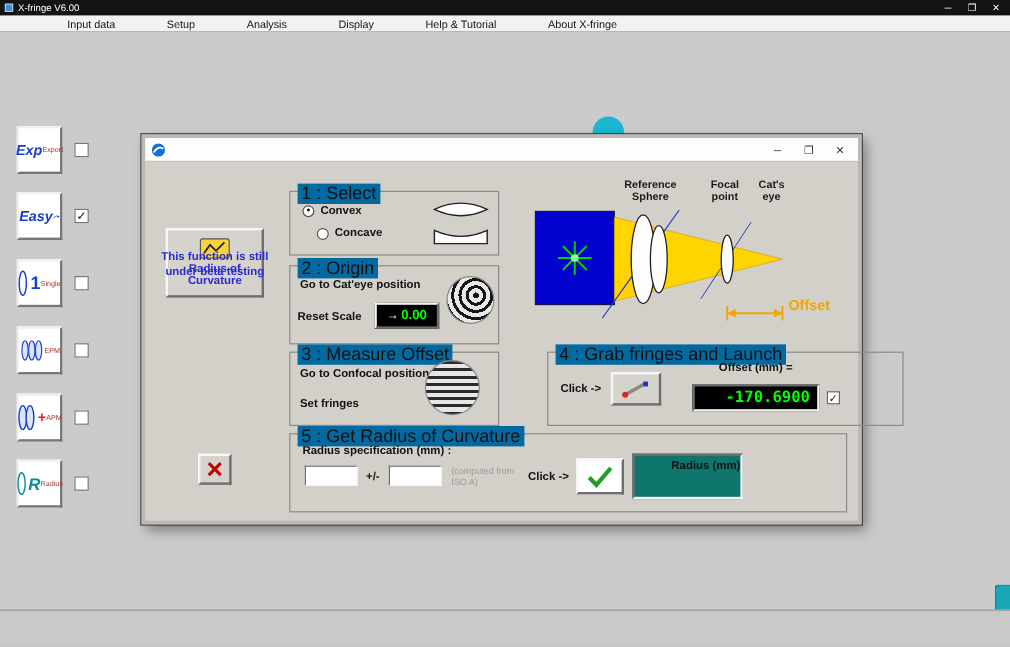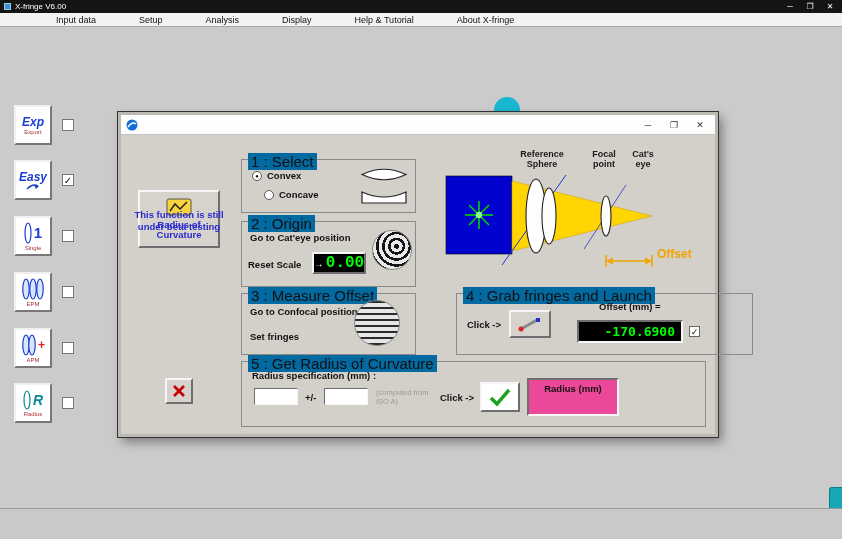--- a/index.html
+++ b/index.html
@@ -24,21 +24,21 @@
   .brand-name { font-size:30px; font-weight:bold; letter-spacing:3px; color:#3b4046; line-height:1; }
   .brand-tag { font-size:6.5px; letter-spacing:1.6px; color:#8d9aa3; margin-top:4px; }
 
   
   .raised { border:2px solid; border-color:#f6f6f6 #6e6e6e #6e6e6e #f6f6f6; background:#d6d3cc; }
   .digital { background:#000; color:#00ff00; font-family:"DejaVu Sans Mono", monospace;
              font-weight:bold; }
 
   
   .side-btn { left:14px; width:38px; height:40px; background:#fff; border:2px solid;
-              border-color:#f0f0f0 #777 #777 #f0f0f0; display:flex; flex-direction:column;
+              border-color:#f0f0f0 #777 #777 #f0f0f0; display:flex; flex-direction:row;
               align-items:center; justify-content:center; line-height:1; cursor:pointer; }
   .sb-main { color:#1a3fd0; font-weight:bold; font-style:italic; font-size:12px; }
   .sb-sub  { color:#a33; font-size:6px; margin-top:1px; font-style:normal; }
   .chk { width:12px; height:12px; background:#fff; border:1px solid #777; font-size:10px;
          line-height:11px; text-align:center; color:#111; cursor:pointer; }
 
   
   .dialog { left:118px; top:112px; width:600px; height:325px; background:#d2d0c9;
             border:3px solid #bcb9b2; box-shadow:0 0 0 1px #333, 4px 5px 10px rgba(0,0,0,.4); }
   .dlg-titlebar { position:relative; height:20px; background:#fdfdfd; border-bottom:1px solid #c5c5c5;
@@ -72,34 +72,34 @@
       border:1px solid #888;
       background:repeating-radial-gradient(circle at 62% 40%, #161616 0 2.5px, #e9e9e9 2.5px 6px); }
   .fringe-stripes { position:absolute; width:46px; height:46px; border-radius:50%;
       border:1px solid #888;
       background:repeating-linear-gradient(180deg, #2b2b2b 0 2.5px, #e6e6e6 2.5px 6px); }
 
   .reset-btn { position:absolute; left:70px; top:30px; width:54px; height:22px; display:flex;
                align-items:center; justify-content:center; gap:2px; cursor:pointer;
                border:2px solid; border-color:#f6f6f6 #6e6e6e #6e6e6e #f6f6f6; background:#000; }
   .reset-arrow { color:#fff; font-size:10px; }
-  .reset-val { color:#00ff00; font-family:Liberation Mono, monospace; font-weight:bold; font-size:16px; }
+  .reset-val { color:#00ff00; font-family:Liberation Sans, sans-serif; font-weight:bold; font-size:11px; }
 
   .offset-display { position:absolute; left:120px; top:26px; width:106px; height:23px;
                     display:flex; align-items:center; justify-content:flex-end; padding-right:6px;
                     font-size:13px; border:2px solid; border-color:#6e6e6e #f6f6f6 #f6f6f6 #6e6e6e; }
   .checkbox { position:absolute; width:11px; height:11px; background:#fff; border:1px solid #666;
               font-size:9px; line-height:10px; text-align:center; color:#111; cursor:pointer; }
 
   .field { position:absolute; height:17px; background:#fff; border:1px solid;
            border-color:#6e6e6e #f6f6f6 #f6f6f6 #6e6e6e; font-size:9px; padding:1px 3px; width:44px; }
   .btn-img { position:absolute; display:flex; align-items:center; justify-content:center; cursor:pointer; }
   .radius-panel { position:absolute; left:285px; top:16px; width:92px; height:38px;
-                  border:2px solid; border-color:#6e6e6e #f6f6f6 #f6f6f6 #6e6e6e; background:#ec4899;
-                  font-size:9.5px; font-weight:bold; color:#111; text-align:center; padding-top:3px; }
+                  border:2px solid; border-color:#6e6e6e #f6f6f6 #f6f6f6 #6e6e6e; background:#0f766e;
+                  font-size:9.5px; font-weight:bold; color:#111; text-align:right; padding-top:3px; }
 
   .diag-label { position:absolute; font-size:9px; font-weight:bold; color:#1a1a1a;
                 text-align:center; line-height:1.15; }
   .offset-word { position:absolute; left:536px; top:112px; color:#f0a500; font-size:12px;
                  font-weight:bold; }
 
   
   .statusbar { left:0; top:508px; width:842px; height:31px; background:#c9c9c9;
                border-top:1px solid #999; }
 

